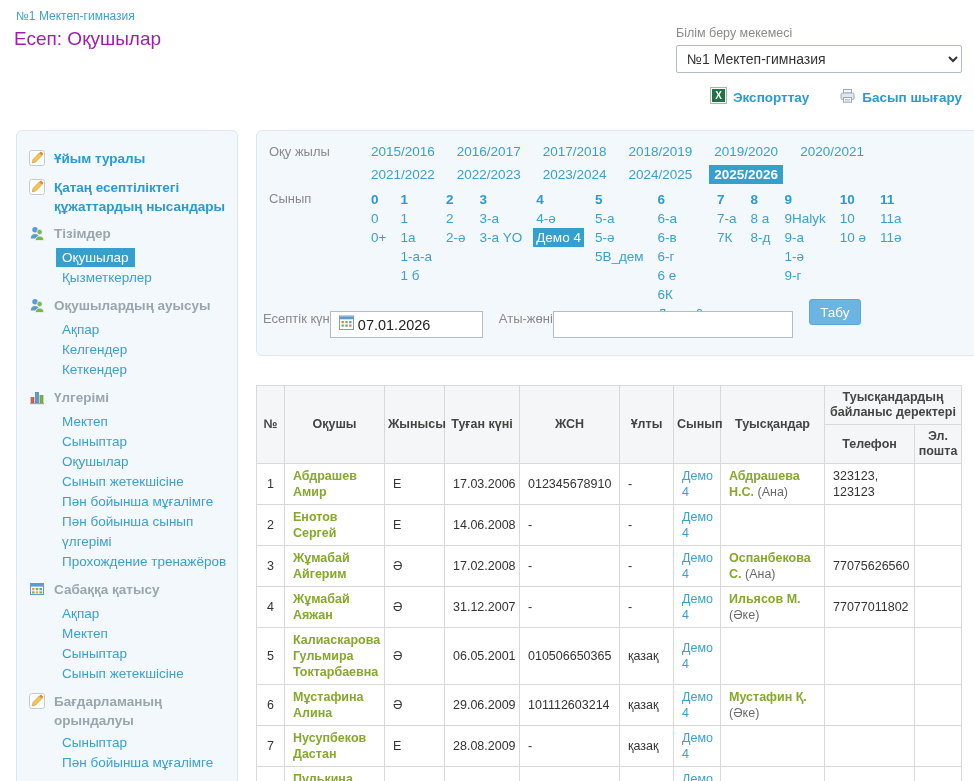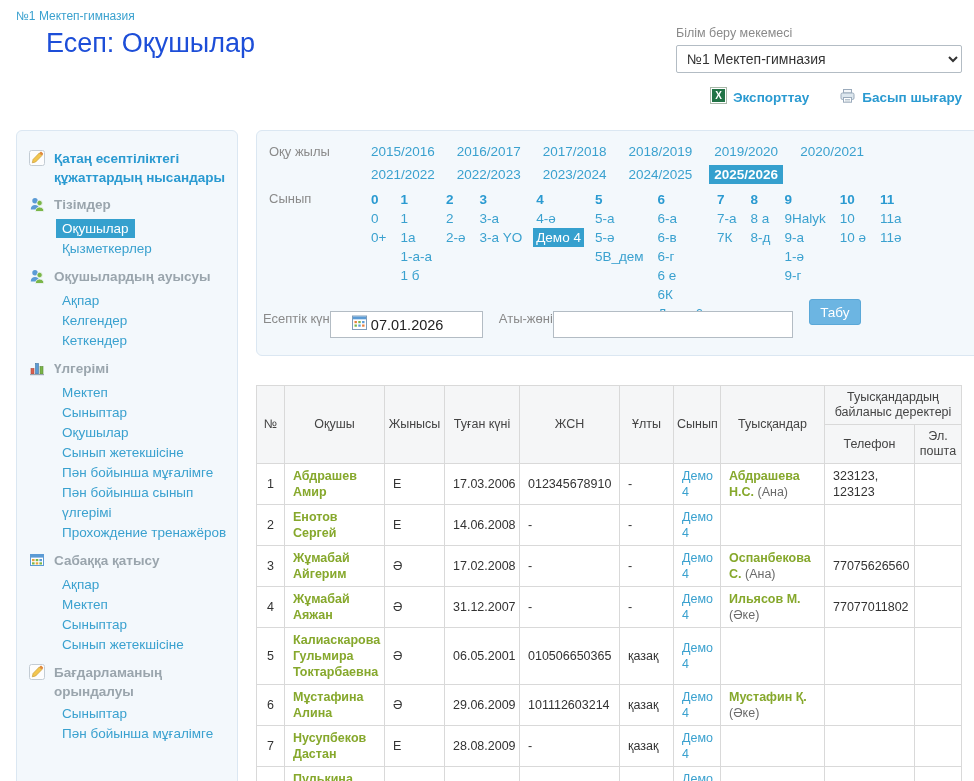--- a/index.html
+++ b/index.html
@@ -6,21 +6,21 @@
   html,body { background:#fff; }
   body {
     width: 974px; height: 781px; overflow: hidden; position: relative;
     font-family: "Liberation Sans", "DejaVu Sans", sans-serif;
     -webkit-font-smoothing: antialiased;
   }
   a { text-decoration: none; cursor: pointer; }
 
   
   .breadcrumb { position:absolute; left:16px; top:9px; font-size:12px; color:#3aa1cf; }
-  .page-title { position:absolute; left:14px; top:28px; font-size:27px; color:#1d4ed8; font-weight:normal;margin-left:32px; }
+  .page-title { position:absolute; left:14px; top:28px; font-size:19px; color:#a21caf; font-weight:normal; }
 
   .org-block { position:absolute; left:676px; top:26px; width:286px; }
   .org-label { font-size:12.5px; color:#8a8a8a; margin-bottom:5px; }
   .org-select {
     width:286px; height:28px; font-size:14px; color:#333; background:#fff;
     border:1px solid #b3bcc4; border-radius:2px; padding:0 6px;
     font-family: "Liberation Sans", "DejaVu Sans", sans-serif;
   }
   .actions { position:absolute; top:87px; left:600px; width:362px; display:flex; justify-content:flex-end; gap:30px; align-items:center; }
   .action-link { display:flex; align-items:center; gap:6px; color:#2a9ad1; font-weight:bold; font-size:13.5px; }
@@ -59,39 +59,39 @@
   .grade-col { display:flex; flex-direction:column; }
   .grade-head { color:#2a9ad1; font-weight:bold; font-size:13.5px; line-height:19px; }
   .class-link { color:#3aa1cf; font-size:13.5px; line-height:19px; white-space:nowrap; }
   .class-link.sel { background:#35a0ce; color:#fff; padding:0 3px; margin:0 -3px; }
 
   .filter-bottom { position:absolute; left:6px; top:168px; display:flex; gap:16px; align-items:flex-end; }
   .fgroup { display:flex; flex-direction:row; }
   .fgroup-label { color:#8a8a8a; font-size:13px; margin-bottom:4px; }
   .date-wrap {
     display:flex; align-items:center; gap:4px; width:153px; height:27px;
-    background:#fff; border:1px solid #b3bcc4; padding:0 21px;
+    background:#fff; border:1px solid #b3bcc4; padding:0 8px;
   }
   .date-value { font-size:14.5px; color:#222; }
   .name-input {
     width:240px; height:27px; border:1px solid #b3bcc4; background:#fff;
     font-size:13.5px; padding:0 6px; font-family:"Liberation Sans","DejaVu Sans",sans-serif;
   }
   .find-btn {
     width:52px; height:26px; background:#6cb5e2; border:1px solid #5aa8d8;
     color:#fff; font-size:13.5px; border-radius:3px; cursor:pointer; margin-bottom:13px;
     font-family:"Liberation Sans","DejaVu Sans",sans-serif;
   }
 
   
   .table-wrap { margin-top:29px; }
   table.students { border-collapse:collapse; width:705px; table-layout:fixed; font-size:12.5px; color:#333; }
   .students th, .students td { border:1px solid #d9d9d9; }
   .students th {
-    background:#f5f6f7; font-weight:normal; color:#444; text-align:center;
+    background:#f5f6f7; font-weight:bold; color:#444; text-align:center;
     padding:4px 3px; line-height:15px; font-size:12.5px;
   }
   .students thead tr:first-child th { height:38px; }
   .students tbody td { padding:4px 8px; height:38px; line-height:16px; vertical-align:middle; background:#fff; }
   td.c-num { text-align:center; padding:4px 2px; }
   td.c-gender { padding-left:12px; }
   a.student-link { color:#86a82c; font-weight:bold; }
   a.class-cell-link { color:#3aa1cf; }
   a.relative-link { color:#86a82c; font-weight:bold; }
   .relative-role { color:#6b6b6b; font-weight:normal; }
@@ -124,20 +124,28 @@
           <line x1="6" y1="11.5" x2="11" y2="11.5" stroke="#b9c6d0"></line>
           <line x1="6" y1="13" x2="11" y2="13" stroke="#b9c6d0"></line>
         </svg></span>
     <span>Басып шығару</span>
   </a>
 </div>
 
 <div class="layout">
 
   <div class="sidebar" id="sidebar">
+      <div class="side-head">
+        <span class="ic"><svg width="16" height="16" viewBox="0 0 16 16">
+            <rect x="0.5" y="0.5" width="15" height="15" rx="2" fill="#fdfdfd" stroke="#c3ccd4"></rect>
+            <path d="M10.3 3l2.6 2.6-6.3 6.4-3.3.8.8-3.4z" fill="#f3c64e" stroke="#c79b33" stroke-width="0.7"></path>
+            <path d="M10.3 3l2.6 2.6 1-1c.4-.4.4-1 0-1.4L12.7 2c-.4-.4-1-.4-1.4 0z" fill="#e08a3c"></path>
+          </svg></span>
+        <a class="side-head-label lnk">Ұйым туралы</a>
+      </div>
       <div class="side-head">
         <span class="ic"><svg width="16" height="16" viewBox="0 0 16 16">
             <rect x="0.5" y="0.5" width="15" height="15" rx="2" fill="#fdfdfd" stroke="#c3ccd4"></rect>
             <path d="M10.3 3l2.6 2.6-6.3 6.4-3.3.8.8-3.4z" fill="#f3c64e" stroke="#c79b33" stroke-width="0.7"></path>
             <path d="M10.3 3l2.6 2.6 1-1c.4-.4.4-1 0-1.4L12.7 2c-.4-.4-1-.4-1.4 0z" fill="#e08a3c"></path>
           </svg></span>
         <a class="side-head-label lnk">Қатаң есептіліктегі құжаттардың нысандары</a>
       </div>
       <div class="side-head">
         <span class="ic"><svg width="16" height="16" viewBox="0 0 16 16">

